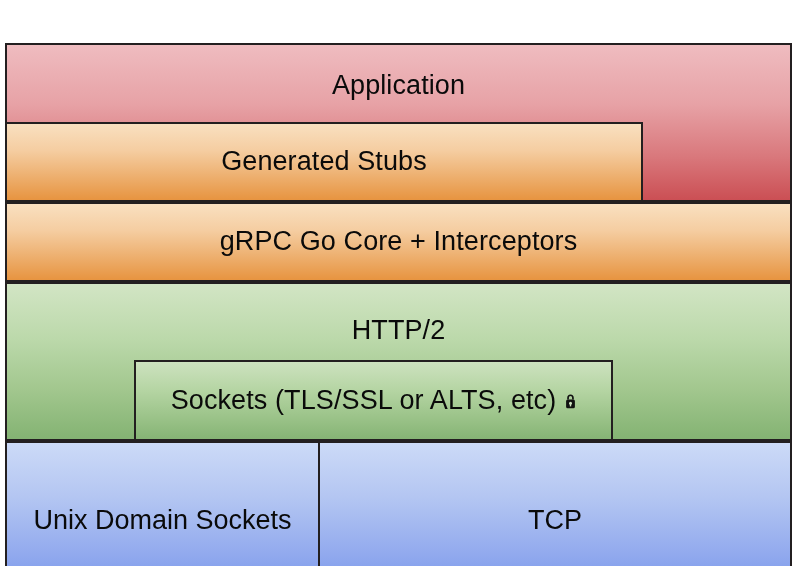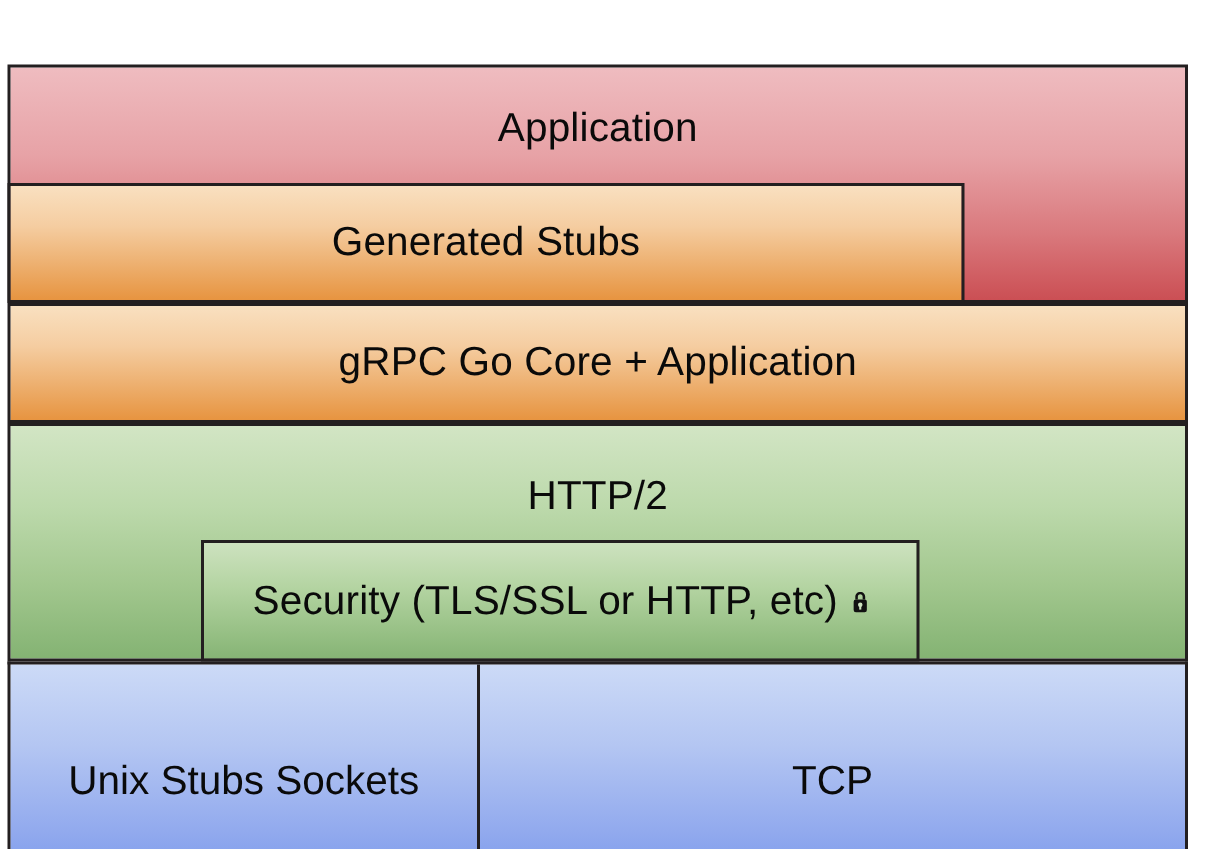--- a/index.html
+++ b/index.html
@@ -148,45 +148,45 @@
 
   <div class="band" id="application-layer">
     <span>Application</span>
   </div>
 
   <div class="band" id="generated-stubs-layer">
     <span>Generated Stubs</span>
   </div>
 
   <div class="band" id="grpc-core-layer">
-    <span>gRPC Go Core + Application</span>
+    <span>gRPC Go Core + Interceptors</span>
   </div>
 
   <div class="band" id="http2-layer">
     <span>HTTP/2</span>
   </div>
 
   <div class="band" id="security-box">
     <span class="sec-inner">
-      <span>Security (TLS/SSL or HTTP, etc)</span>
+      <span>Sockets (TLS/SSL or ALTS, etc)</span>
       <span id="lock-icon">
         <svg viewBox="0 0 11 15" width="11" height="15" aria-hidden="true">
           <path d="M5.5 0.6 C3.4 0.6 2.2 2.0 2.2 3.9 L2.2 5.6 L3.9 5.6 L3.9 3.9
                    C3.9 2.8 4.5 2.1 5.5 2.1 C6.5 2.1 7.1 2.8 7.1 3.9 L7.1 5.6
                    L8.8 5.6 L8.8 3.9 C8.8 2.0 7.6 0.6 5.5 0.6 Z" fill="#111111"></path>
           <rect x="1.1" y="5.6" width="8.8" height="8.6" rx="1.5" fill="#111111"></rect>
           <circle cx="5.5" cy="9.2" r="1.5" fill="#cde2bf"></circle>
           <rect x="4.8" y="9.2" width="1.4" height="3.2" fill="#cde2bf"></rect>
         </svg>
       </span>
     </span>
   </div>
 
   <div id="transport-layer">
     <div class="transport-cell" id="unix-domain-sockets-cell">
-      <span>Unix Stubs Sockets</span>
+      <span>Unix Domain Sockets</span>
     </div>
     <div class="transport-cell" id="tcp-cell">
       <span>TCP</span>
     </div>
   </div>
 
 </div>
 
 </body></html>

